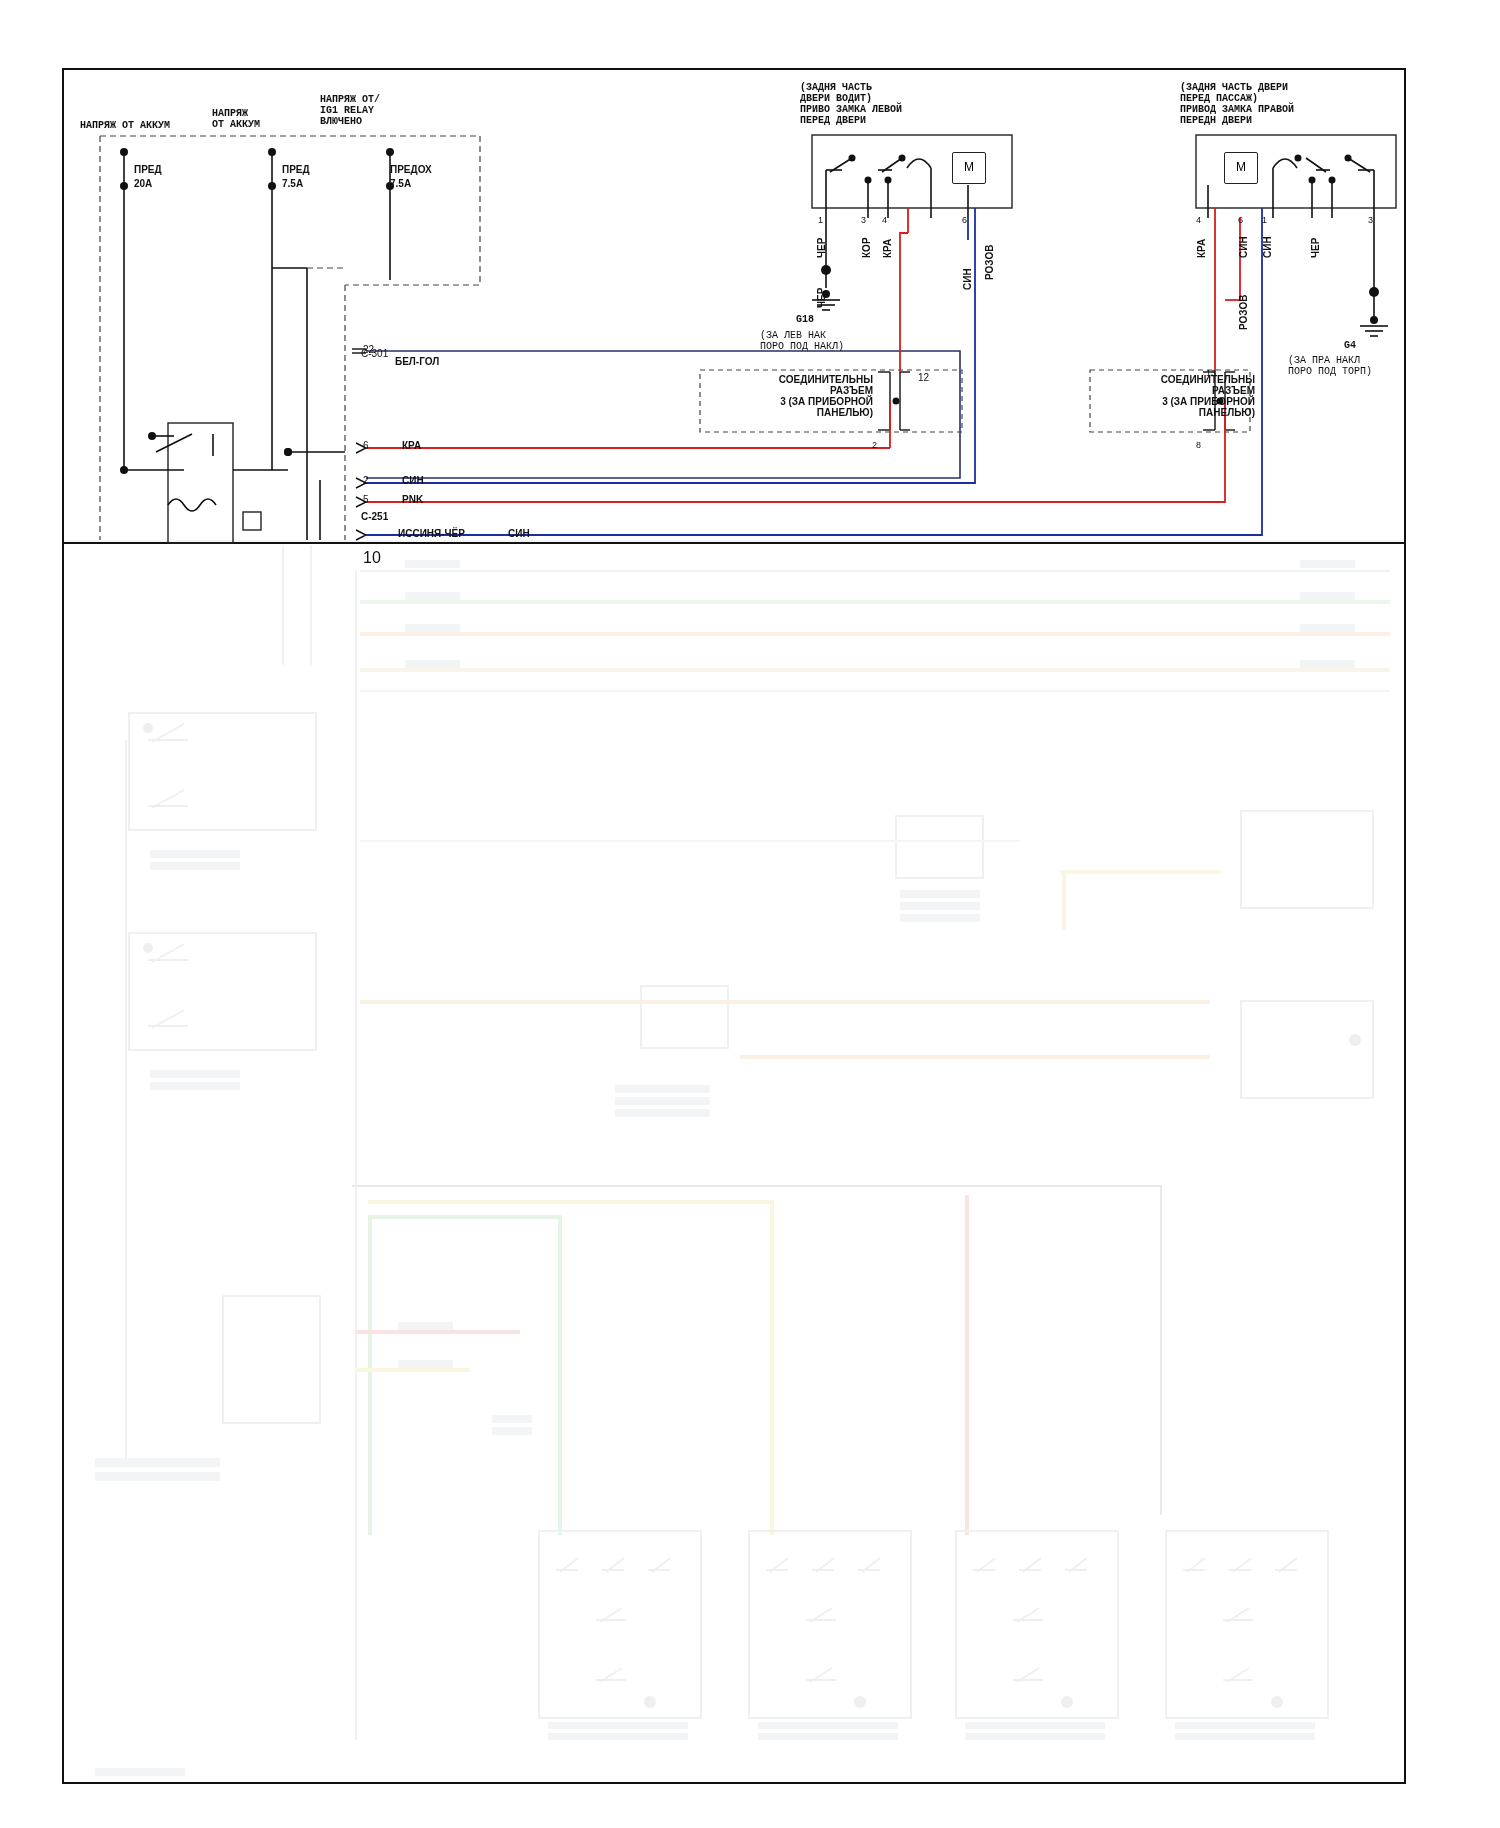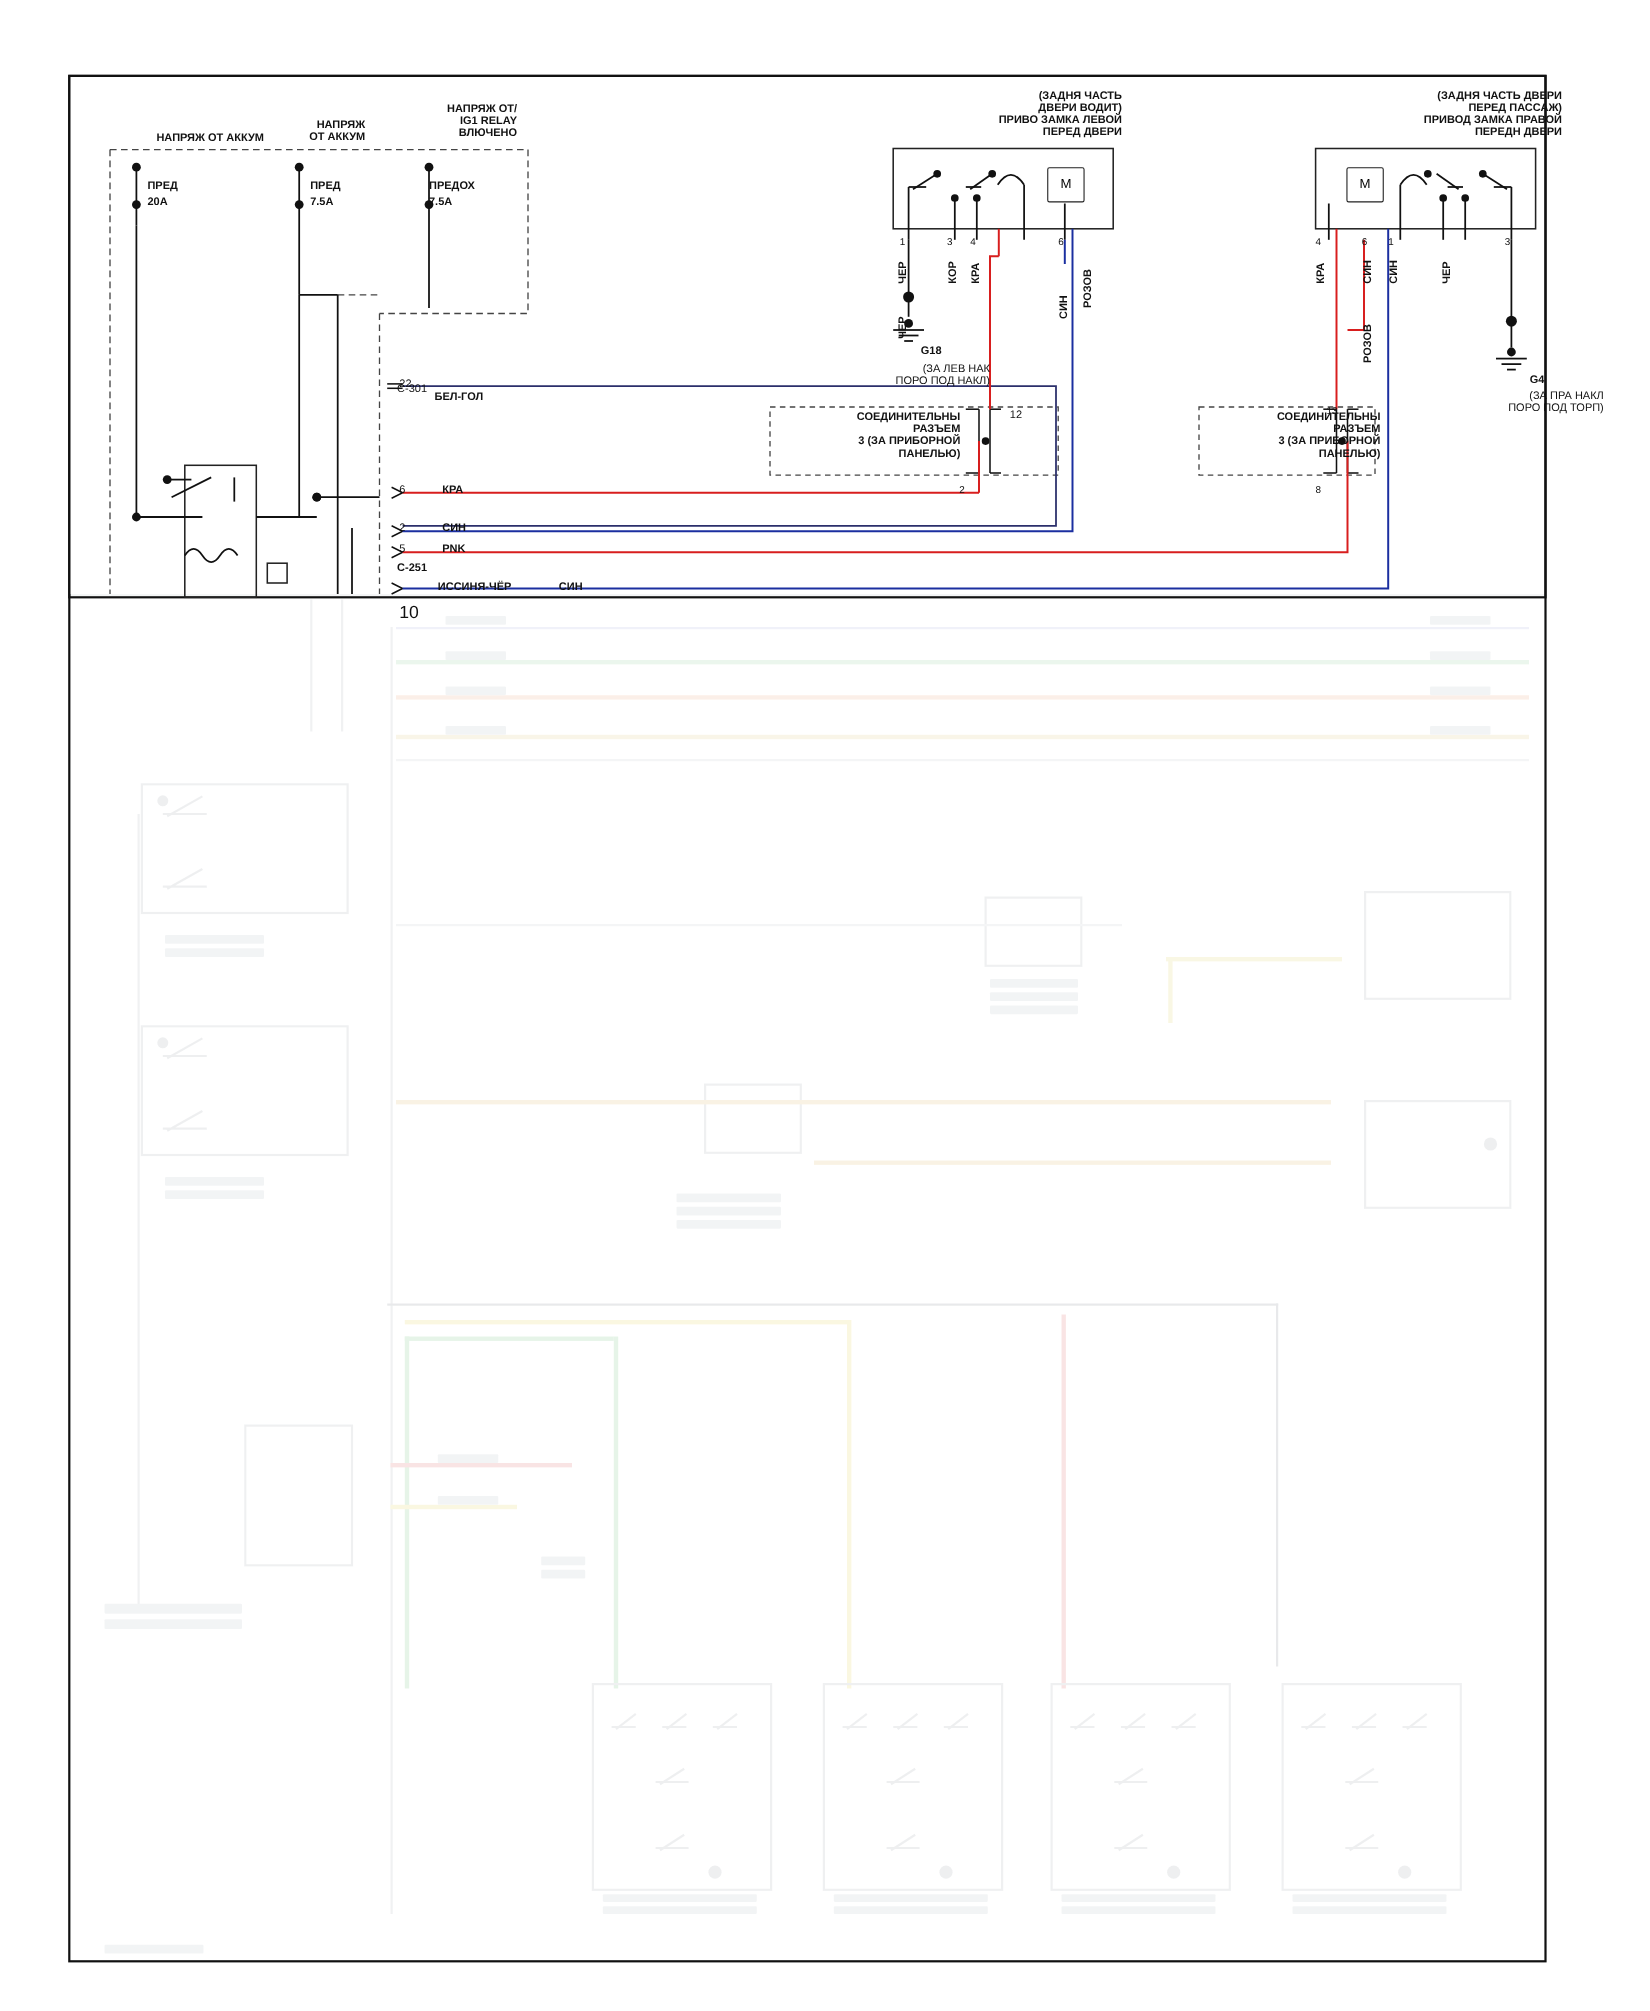--- a/index.html
+++ b/index.html
@@ -1,19 +1,19 @@
 <!DOCTYPE html>
 <html><head>
 <meta charset="utf-8">
 <style>
   html,body{margin:0;padding:0;background:#ffffff;}
   body{width:1500px;height:1828px;font-family:"Liberation Sans",sans-serif;position:relative;overflow:hidden;}
   #sheet{position:absolute;left:0;top:0;width:1500px;height:1828px;}
   .lbl{position:absolute;font-size:10px;color:#111;line-height:11px;white-space:pre;font-family:"Liberation Sans",sans-serif;}
-  .lbl.c{text-align:right;}
+  .lbl.c{text-align:left;font-family:Liberation Mono, monospace;}
   .lbl.r{text-align:right;}
   .vlbl{position:absolute;font-size:10px;color:#111;white-space:nowrap;transform-origin:0 0;transform:rotate(-90deg);font-family:"Liberation Sans",sans-serif;}
   .frame{position:absolute;border:2px solid #111;}
   .ghost{position:absolute;opacity:.22;}
   .ghostline{position:absolute;background:#9aa0a6;}
   .g-h{height:2px;}
   .g-v{width:2px;}
   .g-box{position:absolute;border:2px solid #b9bec4;}
   .g-txt{position:absolute;background:#c9ced3;border-radius:1px;}
   svg{position:absolute;left:0;top:0;overflow:visible;}

